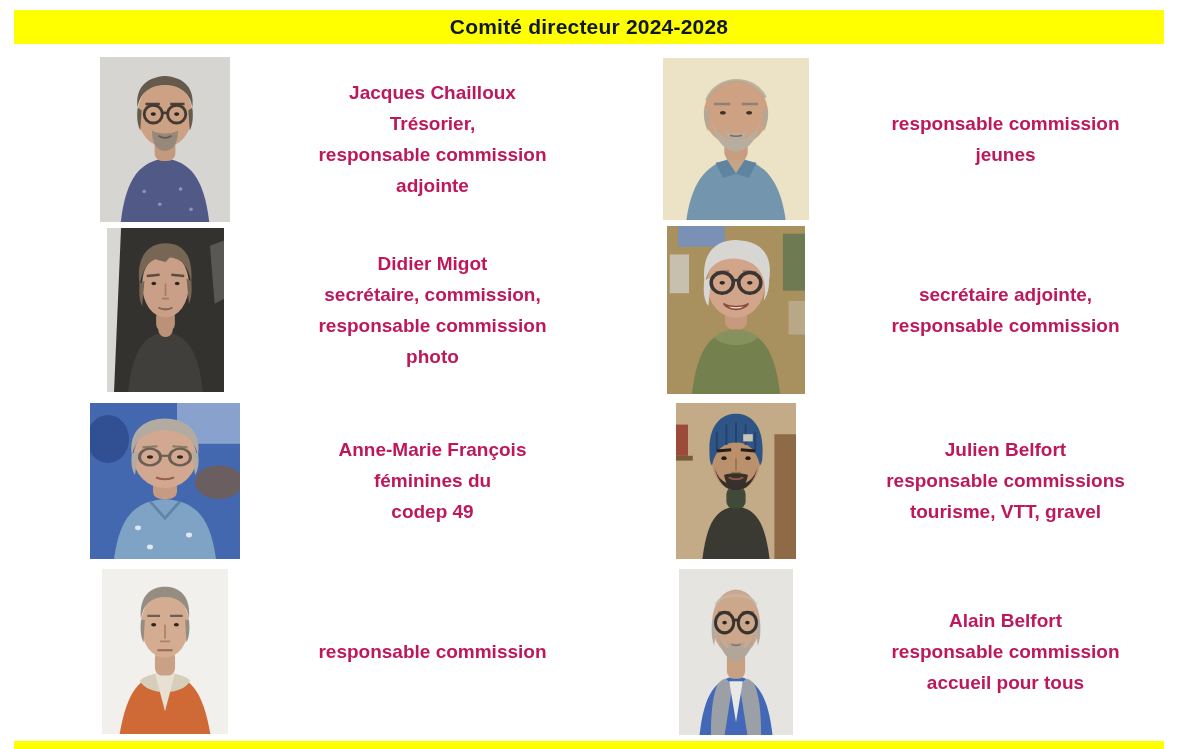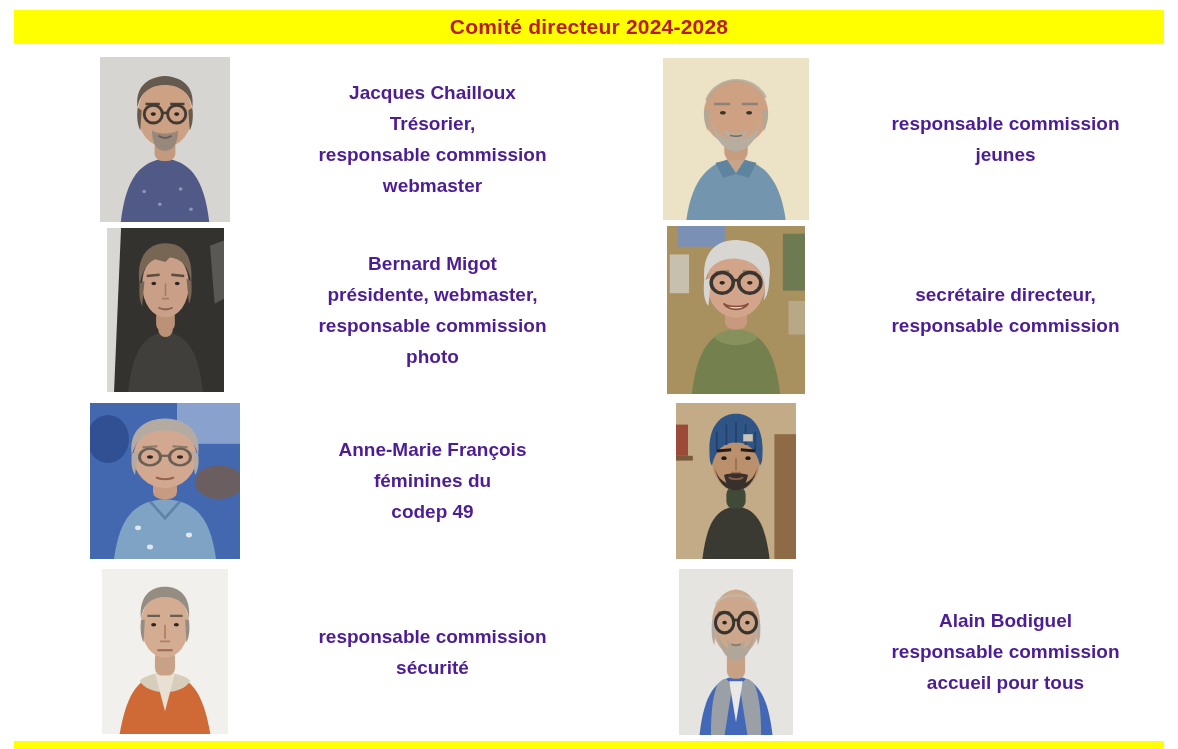--- a/index.html
+++ b/index.html
@@ -5,34 +5,34 @@
   html,body{margin:0;padding:0;}
   body{
     width:1178px;height:749px;position:relative;overflow:hidden;
     background:#ffffff;font-family:"Liberation Sans",sans-serif;
   }
   .banner{
     position:absolute;left:14px;right:14px;top:10px;height:34px;
     background:#FFFF00;display:flex;align-items:center;justify-content:center;
   }
   .banner-title{
-    color:#b91c1c;font-weight:bold;font-size:21px;letter-spacing:.2px;
+    color:#0f172a;font-weight:bold;font-size:21px;letter-spacing:.2px;
   }
   .footer-bar{
     position:absolute;left:14px;right:14px;bottom:0;height:8px;background:#FFFF00;
   }
   .grid{
     position:absolute;left:14px;right:14px;top:54px;bottom:12px;
     display:grid;grid-template-columns:1fr 1fr;grid-template-rows:1fr 1fr 1fr 1fr;
   }
   .cell{display:flex;align-items:center;}
   .photo-wrap{flex:0 0 250px;display:flex;justify-content:center;align-items:center;}
   .cell-left .photo-wrap{padding-left:26px;}
   .cell-right .photo-wrap{padding-left:22px;}
-  .text-wrap{flex:1;text-align:center;color:#4c1d95;font-weight:bold;font-size:19px;line-height:31px;padding-right:14px;}
+  .text-wrap{flex:1;text-align:center;color:#be185d;font-weight:bold;font-size:19px;line-height:31px;padding-right:14px;}
   .photo{display:block;line-height:0;}
   .photo svg{display:block;}
 </style>
 </head>
 <body>
 
 <div class="banner">
   <div class="banner-title">Comité directeur 2024-2028</div>
 </div>
 
@@ -61,21 +61,21 @@
             <ellipse cx="59" cy="45" rx="2" ry="1.4" fill="#2c2620"></ellipse>
           <path d="M40 58 C44 61 56 61 60 58 C60 69 56 74 50 74 C44 74 40 69 40 58 Z" fill="#96897c"></path>
           <path d="M45 62 C48 64 52 64 55 62" stroke="#6a5a50" stroke-width="1.4" fill="none"></path>
         </svg>
       </span>
     </div>
     <div class="text-wrap">
       <div>Jacques Chailloux</div>
       <div>Trésorier,</div>
       <div>responsable commission</div>
-      <div>webmaster</div>
+      <div>adjointe</div>
     </div>
   </div>
 
   <div class="cell cell-right">
     <div class="photo-wrap">
       <span class="photo">
         <svg width="146" height="162" viewBox="0 0 100 130" preserveAspectRatio="none">
           <rect width="100" height="130" fill="#ece2c6"></rect>
           <path d="M50 80 C32 83 20 96 16 130 L84 130 C80 96 68 83 50 80 Z" fill="#7395ad"></path>
           <path d="M43 80 L50 92 L57 80 Z" fill="#c8a488"></path>
@@ -118,22 +118,22 @@
           <path d="M38 24 C42 20 50 19 56 21 L50 27 Z" fill="#776653"></path>
           <path d="M34 38 L45 37 M55 37 L66 38" stroke="#5a4c3e" stroke-width="2" fill="none"></path>
           <ellipse cx="40" cy="44" rx="2" ry="1.4" fill="#2c2620"></ellipse>
             <ellipse cx="60" cy="44" rx="2" ry="1.4" fill="#2c2620"></ellipse>
           <path d="M50 44 L50 54 M47 56 L53 56" stroke="#a07c62" stroke-width="1.4" fill="none"></path>
           <path d="M44 63 C47 65 53 65 56 63" stroke="#8a6450" stroke-width="1.6" fill="none"></path>
         </svg>
       </span>
     </div>
     <div class="text-wrap">
-      <div>Bernard Migot</div>
-      <div>présidente, webmaster,</div>
+      <div>Didier Migot</div>
+      <div>secrétaire, commission,</div>
       <div>responsable commission</div>
       <div>photo</div>
     </div>
   </div>
 
   <div class="cell cell-right">
     <div class="photo-wrap">
       <span class="photo">
         <svg width="138" height="168" viewBox="0 0 100 130" preserveAspectRatio="none">
           <rect width="100" height="130" fill="#a8905f"></rect>
@@ -151,21 +151,21 @@
           <circle cx="40" cy="44" r="8" fill="none" stroke="#3b3531" stroke-width="2.6"></circle>
           <circle cx="60" cy="44" r="8" fill="none" stroke="#3b3531" stroke-width="2.6"></circle>
           <line x1="48" y1="42" x2="52" y2="42" stroke="#3b3531" stroke-width="2.2"></line>
           <ellipse cx="40" cy="44" rx="2" ry="1.4" fill="#2c2620"></ellipse>
             <ellipse cx="60" cy="44" rx="2" ry="1.4" fill="#2c2620"></ellipse>
           <path d="M41 60 C45 66 55 66 59 60 C55 63 45 63 41 60 Z" fill="#f0e8e0" stroke="#8a4a3a" stroke-width="1.2"></path>
         </svg>
       </span>
     </div>
     <div class="text-wrap">
-      <div>secrétaire directeur,</div>
+      <div>secrétaire adjointe,</div>
       <div>responsable commission</div>
     </div>
   </div>
 
   <div class="cell cell-left">
     <div class="photo-wrap">
       <span class="photo">
         <svg width="150" height="156" viewBox="0 0 100 130" preserveAspectRatio="none">
           <rect width="100" height="130" fill="#4468b0"></rect>
           <rect x="58" y="0" width="42" height="34" fill="#9ab0d4" opacity="0.8"></rect>
@@ -215,20 +215,25 @@
           <path d="M34 40 L46 39 M54 39 L66 40" stroke="#241f1a" stroke-width="2.4" fill="none"></path>
           <ellipse cx="40" cy="46" rx="2.2" ry="1.6" fill="#1e1914"></ellipse>
             <ellipse cx="60" cy="46" rx="2.2" ry="1.6" fill="#1e1914"></ellipse>
           <path d="M50 46 L50 56 M46 58 L54 58" stroke="#96704e" stroke-width="1.4" fill="none"></path>
           <path d="M32 52 C34 66 42 73 50 73 C58 73 66 66 68 52 C66 64 58 68 50 68 C42 68 34 64 32 52 Z" fill="#38302a"></path>
           <path d="M40 60 C44 58 56 58 60 60 C58 70 54 73 50 73 C46 73 42 70 40 60 Z" fill="#38302a"></path>
           <path d="M44 62 C47 64 53 64 56 62" stroke="#8a5a48" stroke-width="1.6" fill="none"></path>
         </svg>
       </span>
     </div>
+    <div class="text-wrap">
+      <div>Julien Belfort</div>
+      <div>responsable commissions</div>
+      <div>tourisme, VTT, gravel</div>
+    </div>
   </div>
 
   <div class="cell cell-left">
     <div class="photo-wrap">
       <span class="photo">
         <svg width="126" height="165" viewBox="0 0 100 130" preserveAspectRatio="none">
           <rect width="100" height="130" fill="#f2f0ec"></rect>
           <path d="M50 82 C30 84 20 96 14 130 L86 130 C80 96 70 84 50 82 Z" fill="#cf6a36"></path>
           <path d="M30 88 C38 80 62 80 70 88 C64 100 36 100 30 88 Z" fill="#d6cdbb"></path>
           <path d="M42 82 L50 112 L58 82 Z" fill="#e8e0d2"></path>
@@ -240,21 +245,20 @@
           <path d="M36 37 L46 37 M54 37 L64 37" stroke="#6a5f52" stroke-width="1.8" fill="none"></path>
           <ellipse cx="41" cy="44" rx="2" ry="1.4" fill="#2c2620"></ellipse>
             <ellipse cx="59" cy="44" rx="2" ry="1.4" fill="#2c2620"></ellipse>
           <path d="M50 44 L50 55 M46 57 L54 57" stroke="#b08064" stroke-width="1.4" fill="none"></path>
           <path d="M44 64 L56 64" stroke="#9a6a55" stroke-width="1.6" fill="none"></path>
         </svg>
       </span>
     </div>
     <div class="text-wrap">
       <div>responsable commission</div>
-      <div>sécurité</div>
     </div>
   </div>
 
   <div class="cell cell-right">
     <div class="photo-wrap">
       <span class="photo">
         <svg width="114" height="166" viewBox="0 0 100 130" preserveAspectRatio="none">
           <rect width="100" height="130" fill="#e6e4e0"></rect>
           <path d="M50 84 C32 86 22 98 18 130 L82 130 C78 98 68 86 50 84 Z" fill="#4468b8"></path>
           <path d="M34 90 C40 84 44 84 46 96 L40 130 L28 130 C28 110 30 98 34 90 Z" fill="#9aa0a6"></path>
@@ -271,21 +275,21 @@
           <line x1="48" y1="40" x2="52" y2="40" stroke="#39332e" stroke-width="2.2"></line>
           <ellipse cx="40" cy="42" rx="2" ry="1.4" fill="#2c2620"></ellipse>
             <ellipse cx="60" cy="42" rx="2" ry="1.4" fill="#2c2620"></ellipse>
           <path d="M33 48 C35 62 42 72 50 72 C58 72 65 62 67 48 C63 60 57 64 50 64 C43 64 37 60 33 48 Z" fill="#b0a79a"></path>
           <path d="M42 56 C45 59 55 59 58 56 C57 64 53 68 50 68 C47 68 43 64 42 56 Z" fill="#b0a79a"></path>
           <path d="M46 59 C48 60 52 60 54 59" stroke="#8a7261" stroke-width="1.3" fill="none"></path>
         </svg>
       </span>
     </div>
     <div class="text-wrap">
-      <div>Alain Bodiguel</div>
+      <div>Alain Belfort</div>
       <div>responsable commission</div>
       <div>accueil pour tous</div>
     </div>
   </div>
 
 </div>
 
 <div class="footer-bar"></div>
 
 </body></html>

